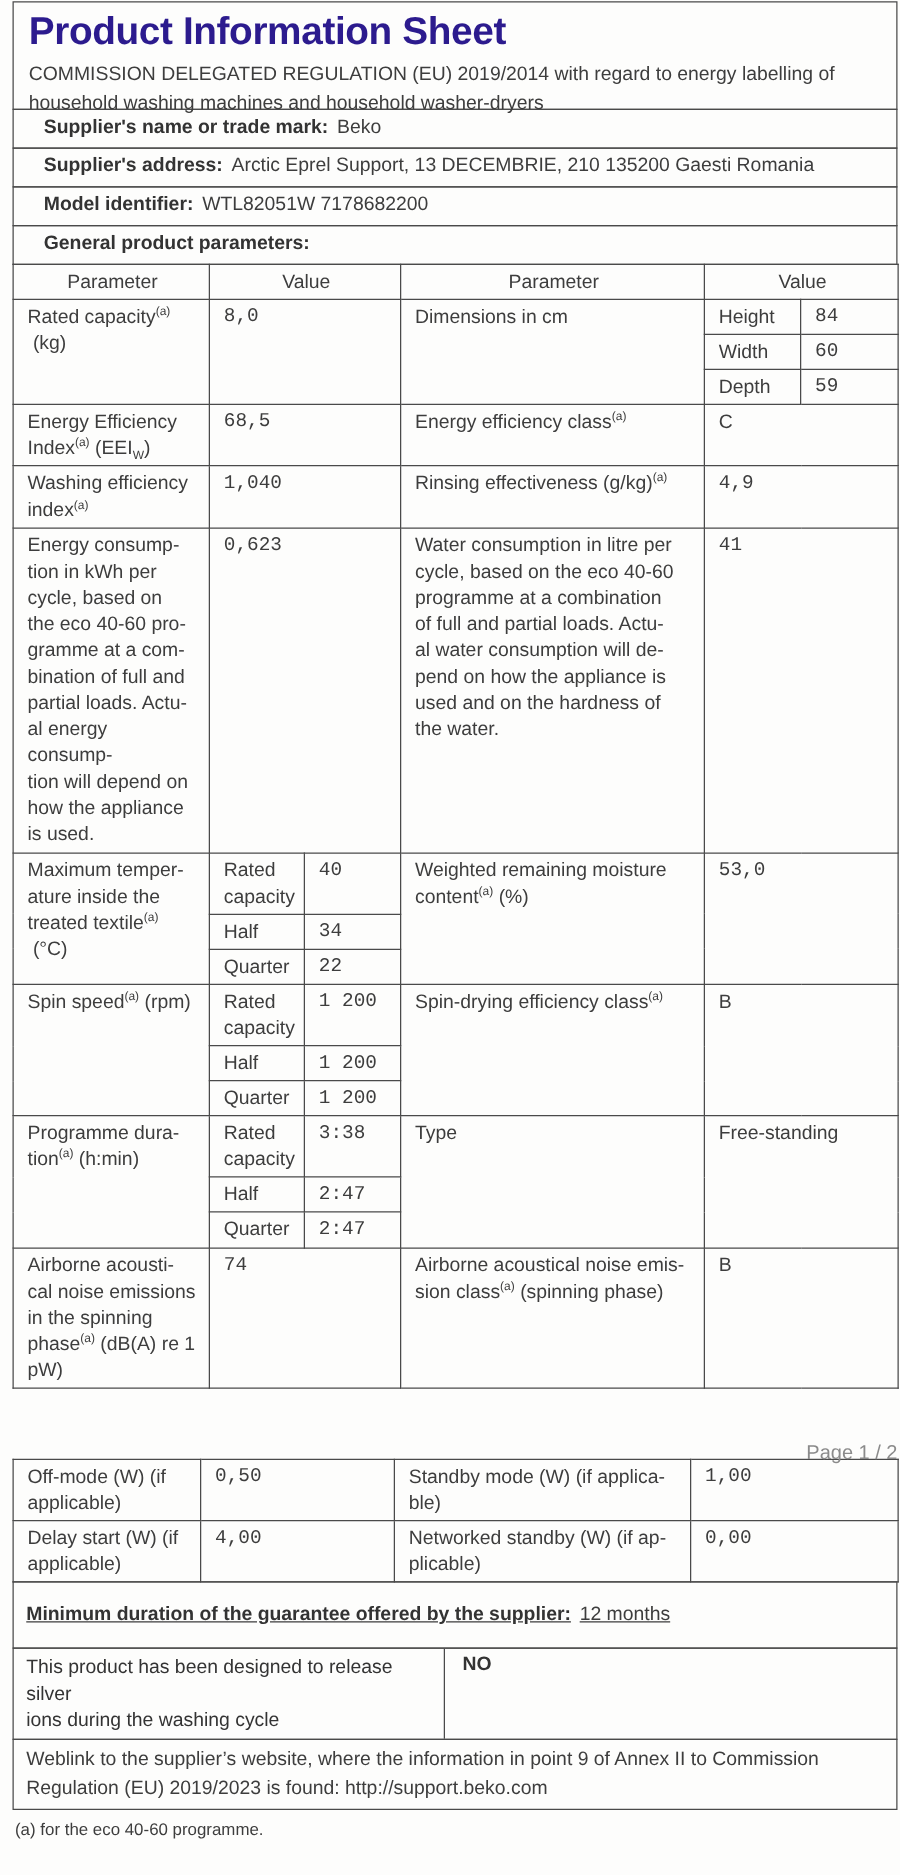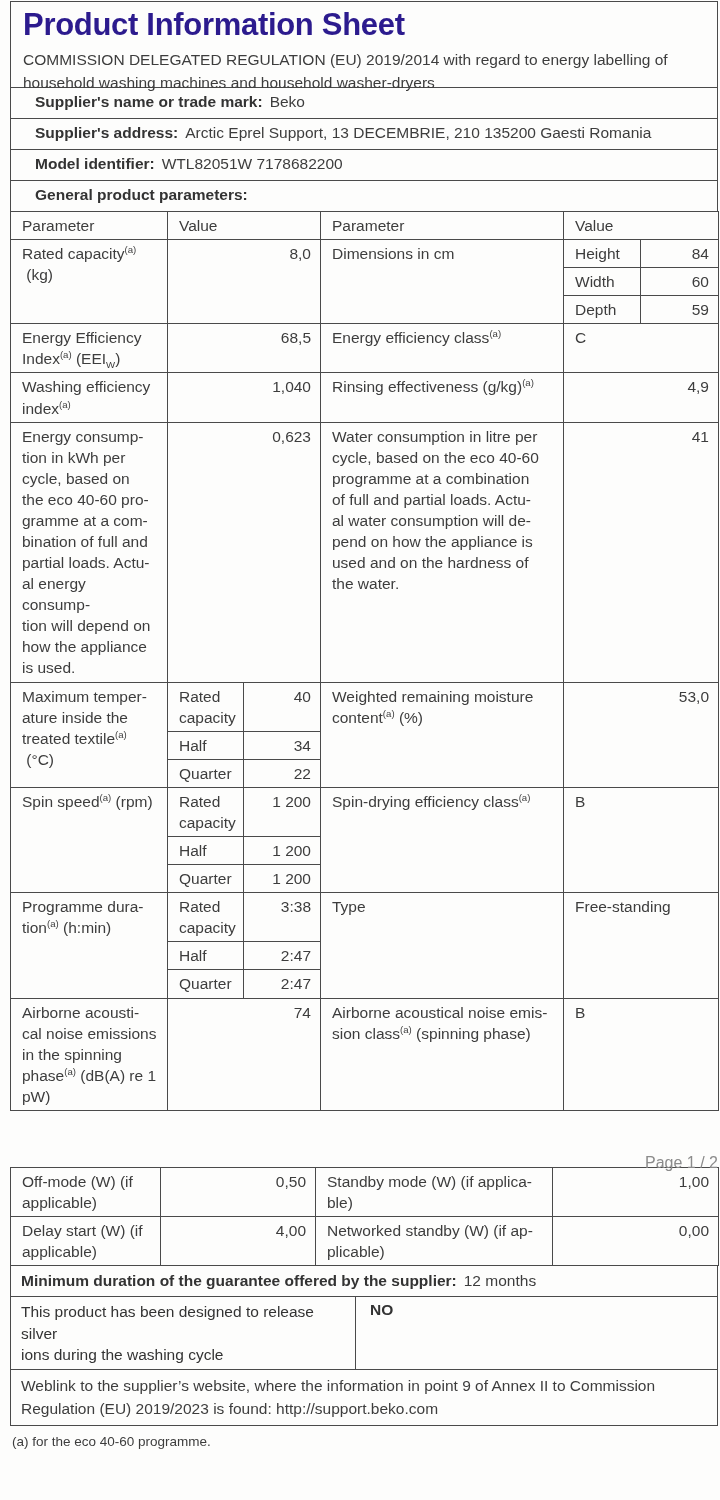--- a/index.html
+++ b/index.html
@@ -22,31 +22,31 @@
   .lbl{font-weight:bold;color:#333;}
   .val{margin-left:7px;}
   table.t{
     border-collapse:collapse;table-layout:fixed;width:708px;margin-top:-1px;
   }
   table.t td{
     border:1px solid #4a4a4a;vertical-align:top;box-sizing:border-box;
     padding:3px 9px 3px 11px;line-height:1.36;white-space:pre-line;
     overflow:hidden;
   }
-  td.num{text-align:right;padding-right:9px;}
+  td.num{text-align:left;padding-right:9px;font-family:Liberation Mono, monospace;}
   td.cls{padding-left:12px;}
-  tr.hdr td{height:27px;}
+  tr.hdr td{height:27px;text-align:center;}
   .h24 td{height:24px;} .h23 td{height:23px;} .h25 td{height:25px;}
   .h45 td{height:45px;} .h46 td{height:46px;} .h47 td{height:47px;}
   .h48 td{height:48px;} .h102 td{height:102px;} .h232 td{height:232px;}
   .page-ind{
     margin-top:43px;text-align:right;font-size:16px;color:#8b8b8b;height:14px;
   }
   .t2{margin-top:132px;}
-  .guarantee{min-height:30px;padding:6px 10px;}
+  .guarantee{min-height:30px;padding:17px 10px;text-decoration:underline;}
   .silver{display:flex;min-height:47px;padding:0;}
   .silver-left{
     width:345px;border-right:1px solid #4a4a4a;box-sizing:border-box;
     padding:4px 10px;font-weight:normal;color:#333;white-space:pre-line;line-height:1.38;
   }
   .silver-right{flex:1;padding:4px 14px;font-weight:bold;color:#333;}
   .addinfo{min-height:30px;padding:5px 10px;}
   .weblink{min-height:46px;padding:5px 10px;line-height:1.45;}
   .weblink .wl-text{white-space:pre-line;}
   .weblink .wl-url{white-space:nowrap;}

